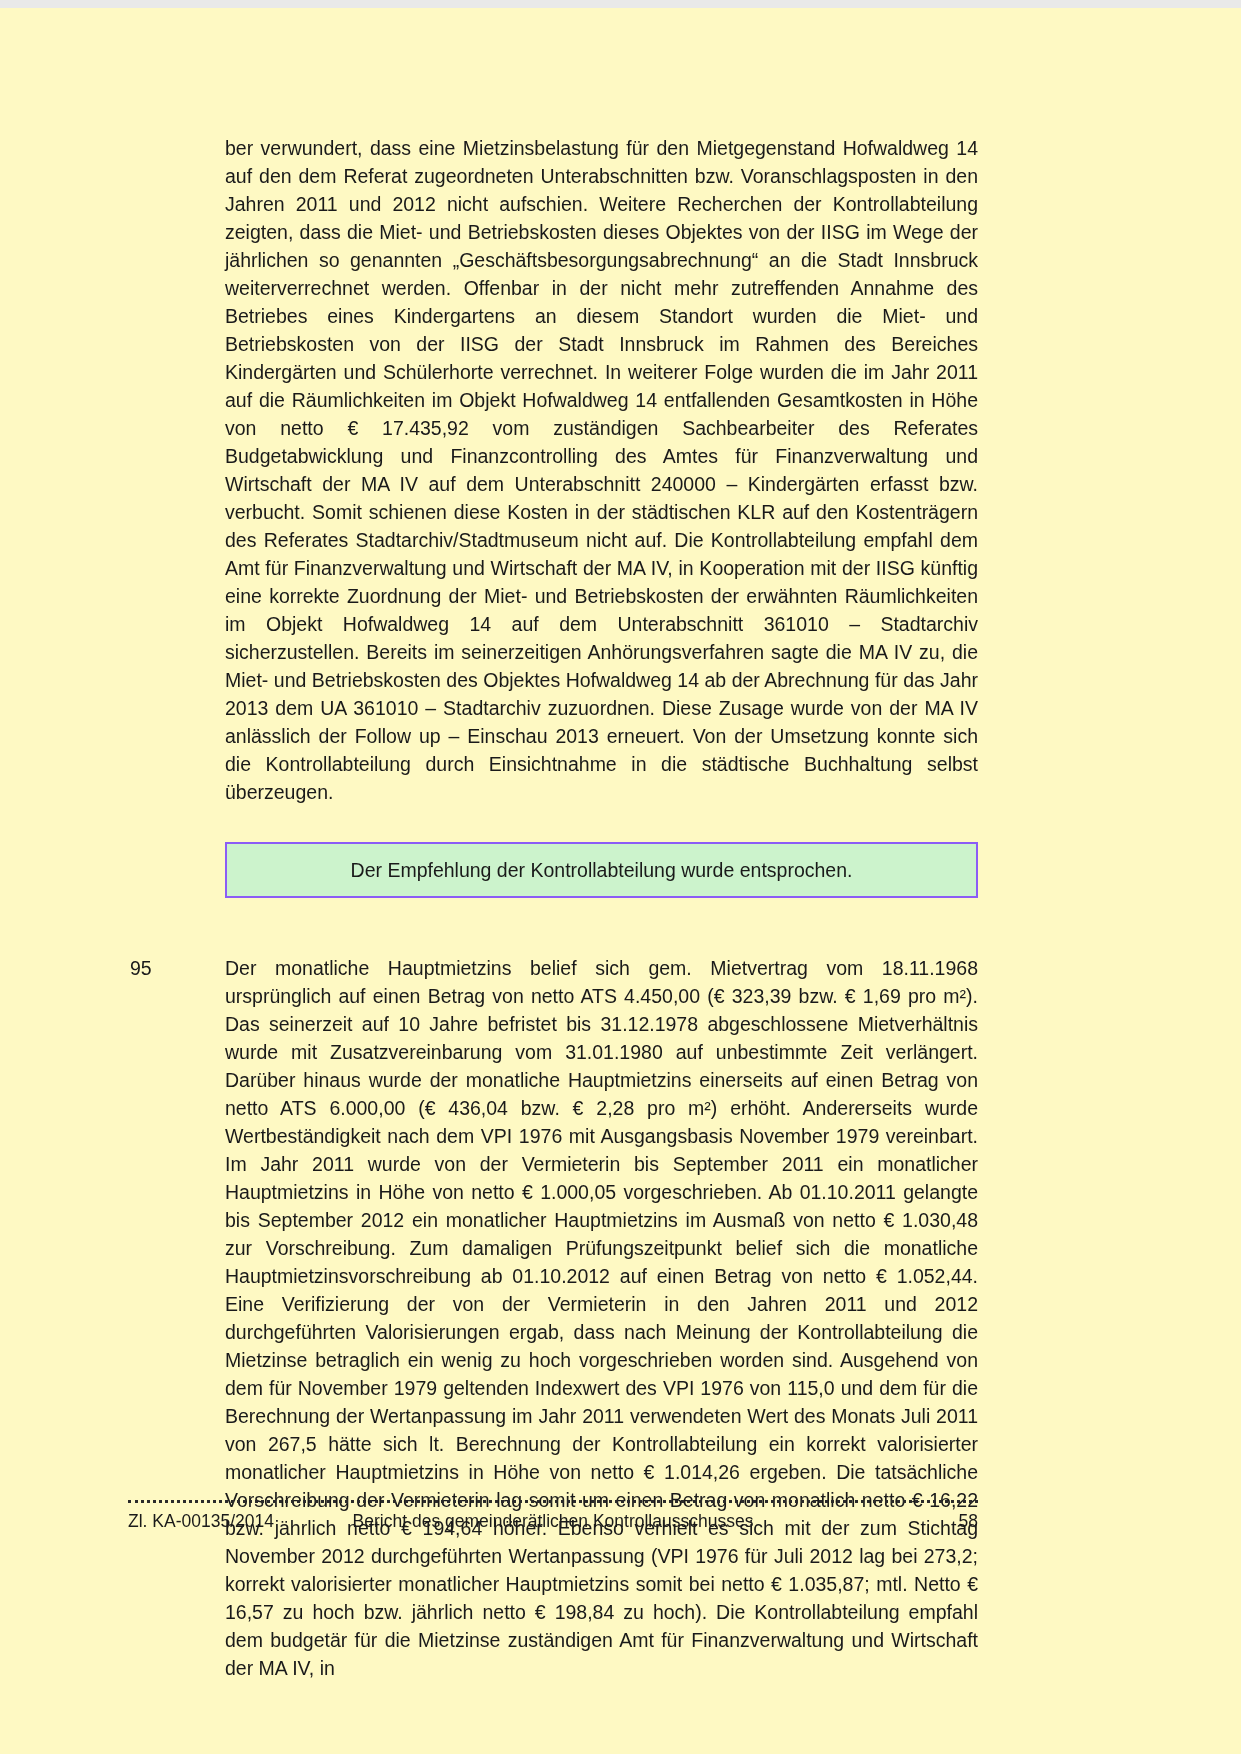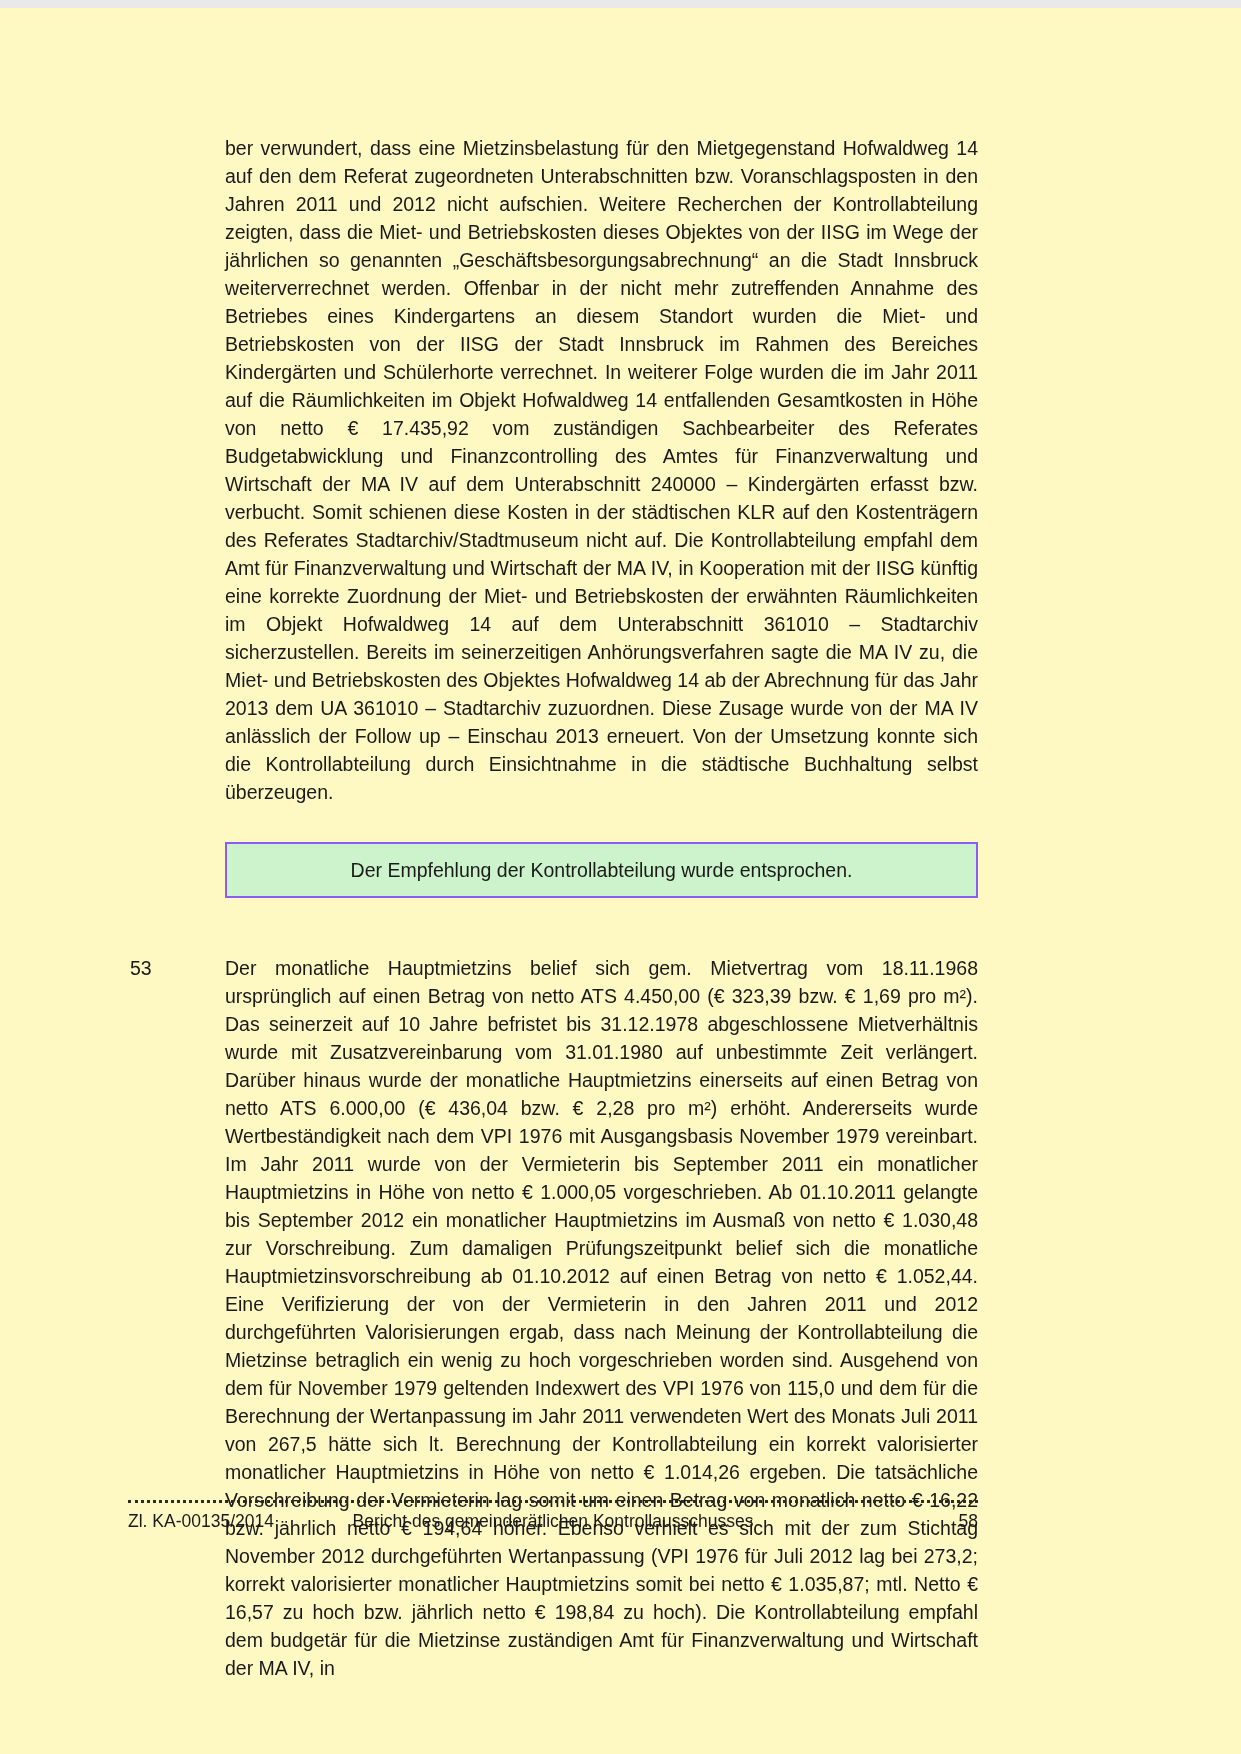--- a/index.html
+++ b/index.html
@@ -76,21 +76,21 @@
 
   <div class="content">
 
     <p class="body-paragraph">ber verwundert, dass eine Mietzinsbelastung für den Mietgegenstand Hofwaldweg 14 auf den dem Referat zugeordneten Unterabschnitten bzw. Voranschlagsposten in den Jahren 2011 und 2012 nicht aufschien. Weitere Recherchen der Kontrollabteilung zeigten, dass die Miet- und Betriebskosten dieses Objektes von der IISG im Wege der jährlichen so genannten „Geschäftsbesorgungsabrechnung“ an die Stadt Innsbruck weiterverrechnet werden. Offenbar in der nicht mehr zutreffenden Annahme des Betriebes eines Kindergartens an diesem Standort wurden die Miet- und Betriebskosten von der IISG der Stadt Innsbruck im Rahmen des Bereiches Kindergärten und Schülerhorte verrechnet. In weiterer Folge wurden die im Jahr 2011 auf die Räumlichkeiten im Objekt Hofwaldweg 14 entfallenden Gesamtkosten in Höhe von netto € 17.435,92 vom zuständigen Sachbearbeiter des Referates Budgetabwicklung und Finanzcontrolling des Amtes für Finanzverwaltung und Wirtschaft der MA IV auf dem Unterabschnitt 240000 – Kindergärten erfasst bzw. verbucht. Somit schienen diese Kosten in der städtischen KLR auf den Kostenträgern des Referates Stadtarchiv/Stadtmuseum nicht auf. Die Kontrollabteilung empfahl dem Amt für Finanzverwaltung und Wirtschaft der MA IV, in Kooperation mit der IISG künftig eine korrekte Zuordnung der Miet- und Betriebskosten der erwähnten Räumlichkeiten im Objekt Hofwaldweg 14 auf dem Unterabschnitt 361010 – Stadtarchiv sicherzustellen. Bereits im seinerzeitigen Anhörungsverfahren sagte die MA IV zu, die Miet- und Betriebskosten des Objektes Hofwaldweg 14 ab der Abrechnung für das Jahr 2013 dem UA 361010 – Stadtarchiv zuzuordnen. Diese Zusage wurde von der MA IV anlässlich der Follow up – Einschau 2013 erneuert. Von der Umsetzung konnte sich die Kontrollabteilung durch Einsichtnahme in die städtische Buchhaltung selbst überzeugen.</p>
 
     <div class="recommendation-box">
       <span>Der Empfehlung der Kontrollabteilung wurde entsprochen.</span>
     </div>
 
     <div class="section">
-      <div class="section-number">53</div>
+      <div class="section-number">95</div>
       <p class="body-paragraph">Der monatliche Hauptmietzins belief sich gem. Mietvertrag vom 18.11.1968 ursprünglich auf einen Betrag von netto ATS 4.450,00 (€ 323,39 bzw. € 1,69 pro m²). Das seinerzeit auf 10 Jahre befristet bis 31.12.1978 abgeschlossene Mietverhältnis wurde mit Zusatzvereinbarung vom 31.01.1980 auf unbestimmte Zeit verlängert. Darüber hinaus wurde der monatliche Hauptmietzins einerseits auf einen Betrag von netto ATS 6.000,00 (€ 436,04 bzw. € 2,28 pro m²) erhöht. Andererseits wurde Wertbeständigkeit nach dem VPI 1976 mit Ausgangsbasis November 1979 vereinbart. Im Jahr 2011 wurde von der Vermieterin bis September 2011 ein monatlicher Hauptmietzins in Höhe von netto € 1.000,05 vorgeschrieben. Ab 01.10.2011 gelangte bis September 2012 ein monatlicher Hauptmietzins im Ausmaß von netto € 1.030,48 zur Vorschreibung. Zum damaligen Prüfungszeitpunkt belief sich die monatliche Hauptmietzinsvorschreibung ab 01.10.2012 auf einen Betrag von netto € 1.052,44. Eine Verifizierung der von der Vermieterin in den Jahren 2011 und 2012 durchgeführten Valorisierungen ergab, dass nach Meinung der Kontrollabteilung die Mietzinse betraglich ein wenig zu hoch vorgeschrieben worden sind. Ausgehend von dem für November 1979 geltenden Indexwert des VPI 1976 von 115,0 und dem für die Berechnung der Wertanpassung im Jahr 2011 verwendeten Wert des Monats Juli 2011 von 267,5 hätte sich lt. Berechnung der Kontrollabteilung ein korrekt valorisierter monatlicher Hauptmietzins in Höhe von netto € 1.014,26 ergeben. Die tatsächliche Vorschreibung der Vermieterin lag somit um einen Betrag von monatlich netto € 16,22 bzw. jährlich netto € 194,64 höher. Ebenso verhielt es sich mit der zum Stichtag November 2012 durchgeführten Wertanpassung (VPI 1976 für Juli 2012 lag bei 273,2; korrekt valorisierter monatlicher Hauptmietzins somit bei netto € 1.035,87; mtl. Netto € 16,57 zu hoch bzw. jährlich netto € 198,84 zu hoch). Die Kontrollabteilung empfahl dem budgetär für die Mietzinse zuständigen Amt für Finanzverwaltung und Wirtschaft der MA IV, in</p>
     </div>
 
   </div>
 
   <div class="footer">
     <div class="footer-divider"></div>
     <div class="footer-row">
       <span class="left">Zl. KA-00135/2014</span>
       <span class="center">Bericht des gemeinderätlichen Kontrollausschusses</span>

